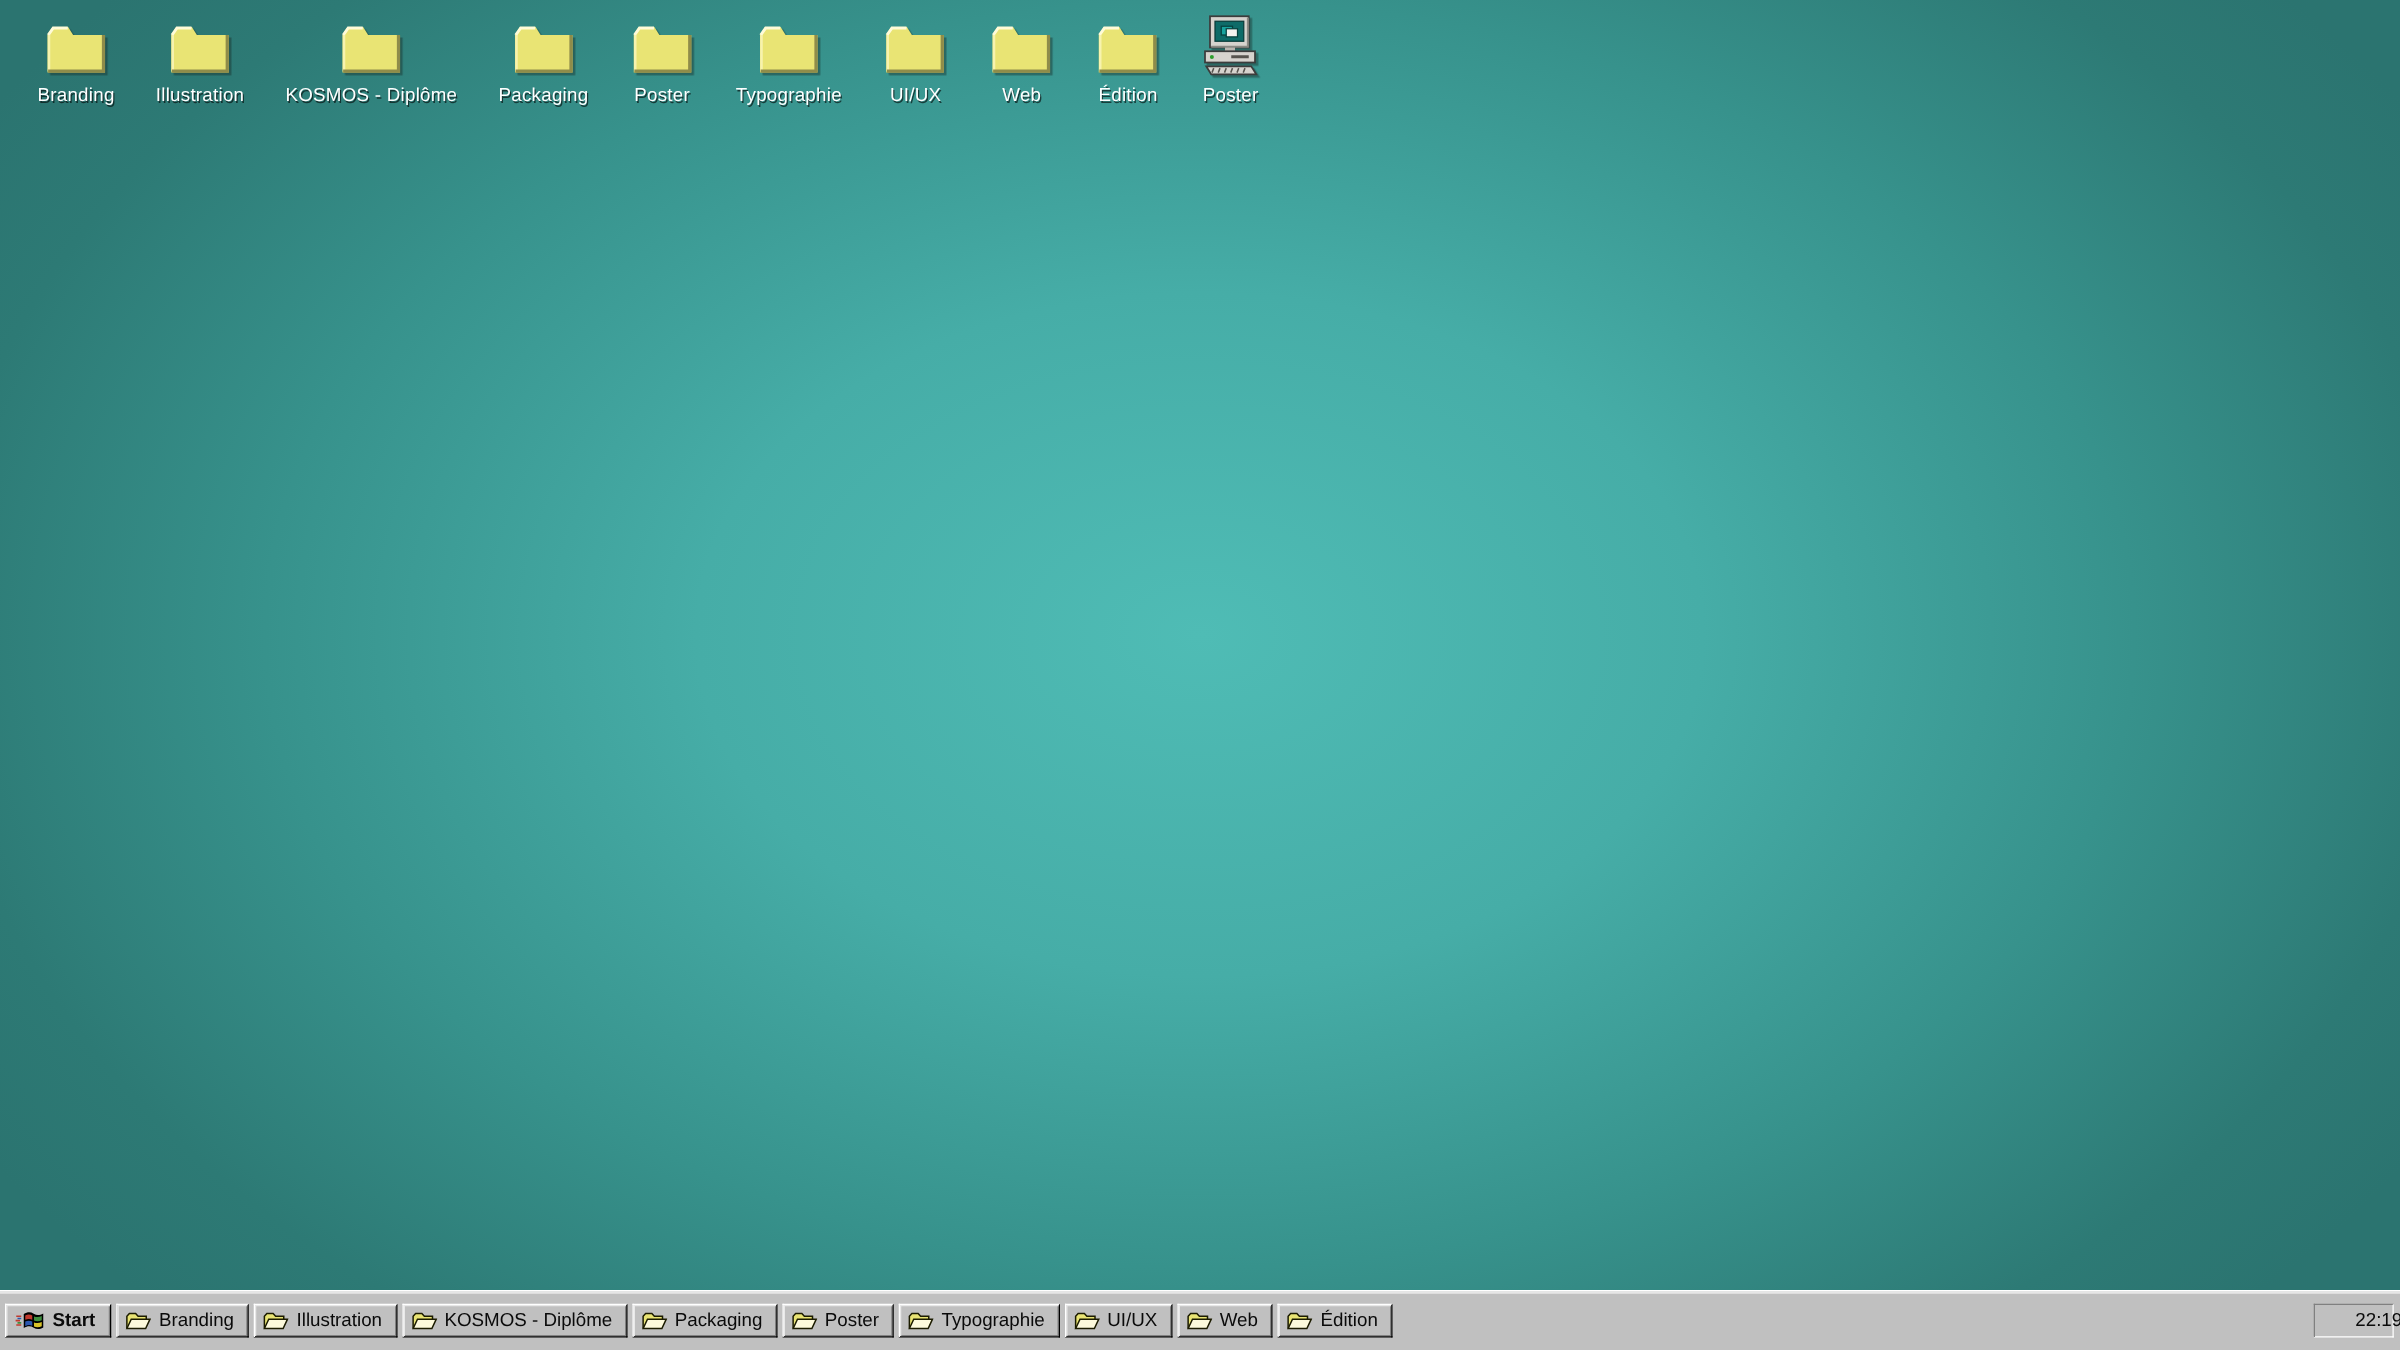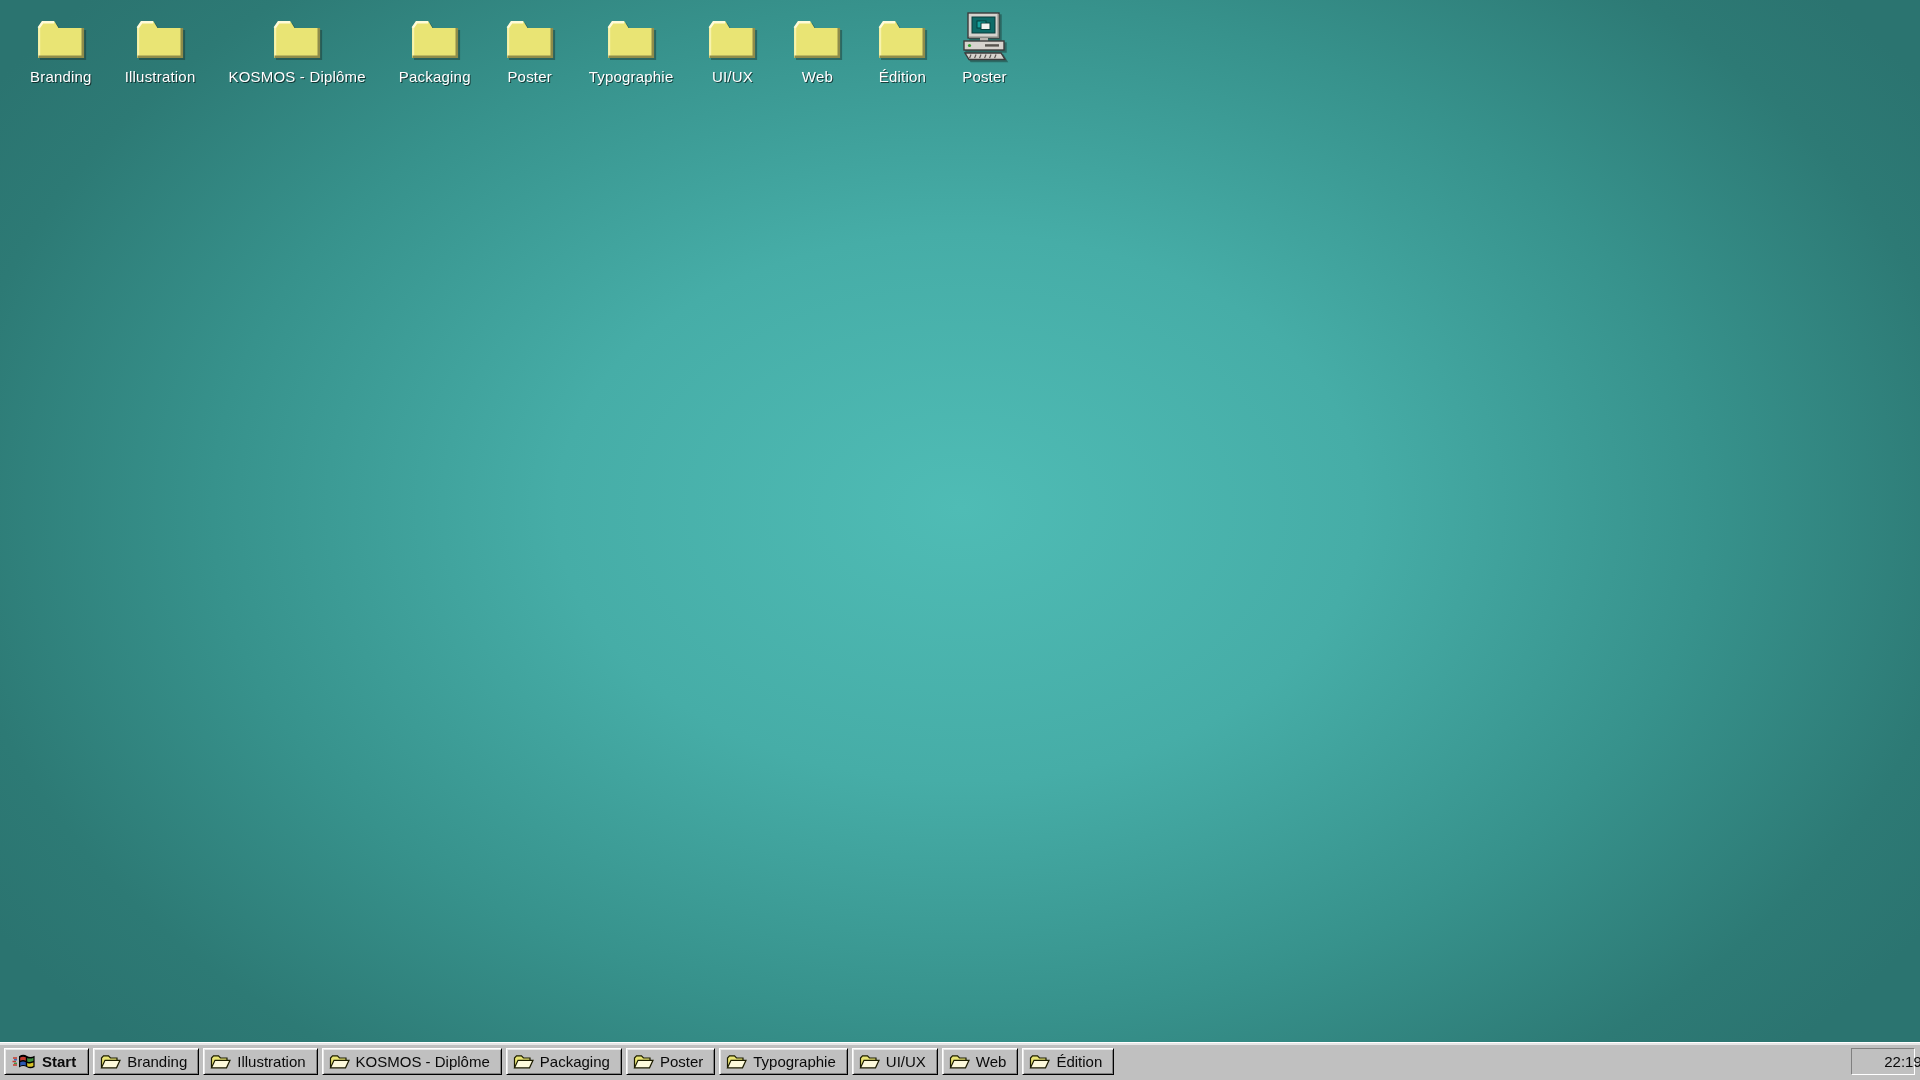--- a/index.html
+++ b/index.html
@@ -25,21 +25,21 @@
   }
   .di .lbl {
     font-size:15px; color:#ffffff; white-space:nowrap;
     text-shadow:1px 1px 0 rgba(0,0,0,.60);
     letter-spacing:.2px;
   }
   .ic.sketch { filter:none; }
 
   
   .taskbar {
-    position:absolute; left:0; right:0; bottom:0; height:38px;
+    position:absolute; left:0; right:0; bottom:0; height:48px;
     background:#c0c0c0;
     box-shadow: inset 0 2px 0 #e6e6e6, inset 0 3px 0 #ffffff00;
     border-top:1px solid #ffffff;
     display:flex; align-items:center; padding:0 4px; gap:4px;
   }
   .tbtn {
     height:27px; display:inline-flex; align-items:center; gap:6px;
     padding:0 11px 0 6px; background:#c0c0c0;
     border:1px solid; border-color:#ffffff #000000 #000000 #ffffff;
     box-shadow: inset 1px 1px 0 #e8e8e8, inset -1px -1px 0 #828282;

